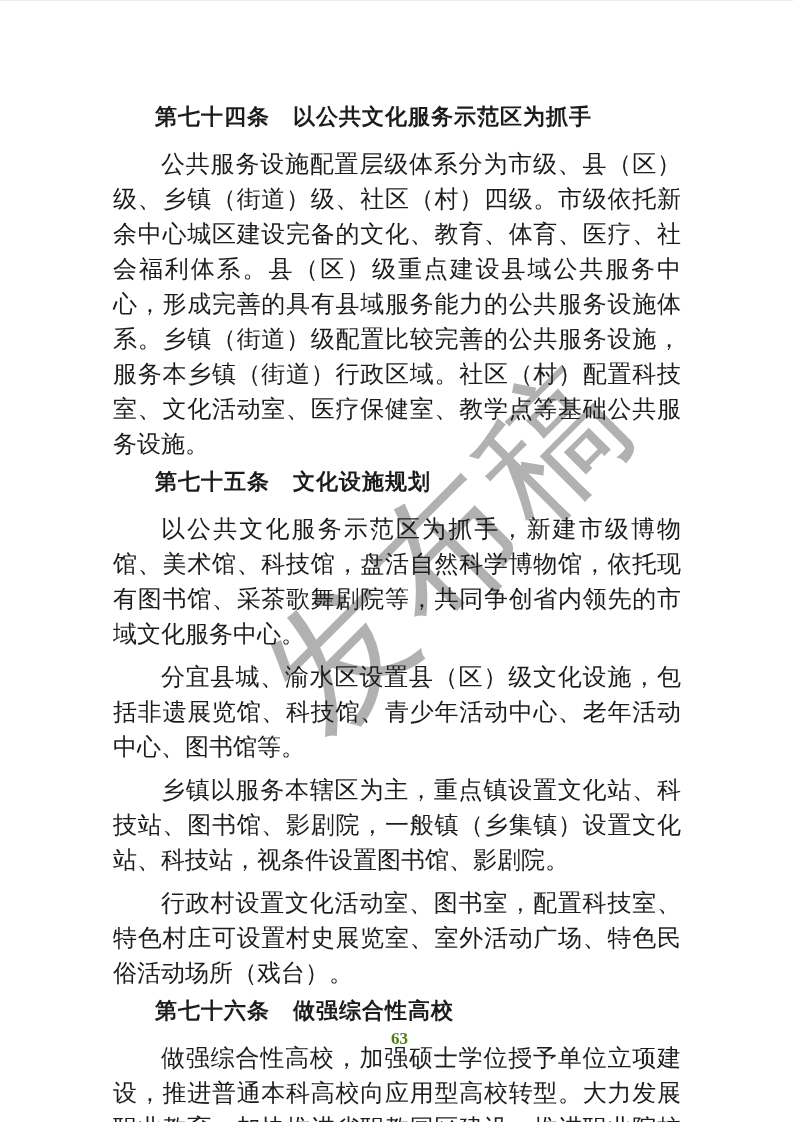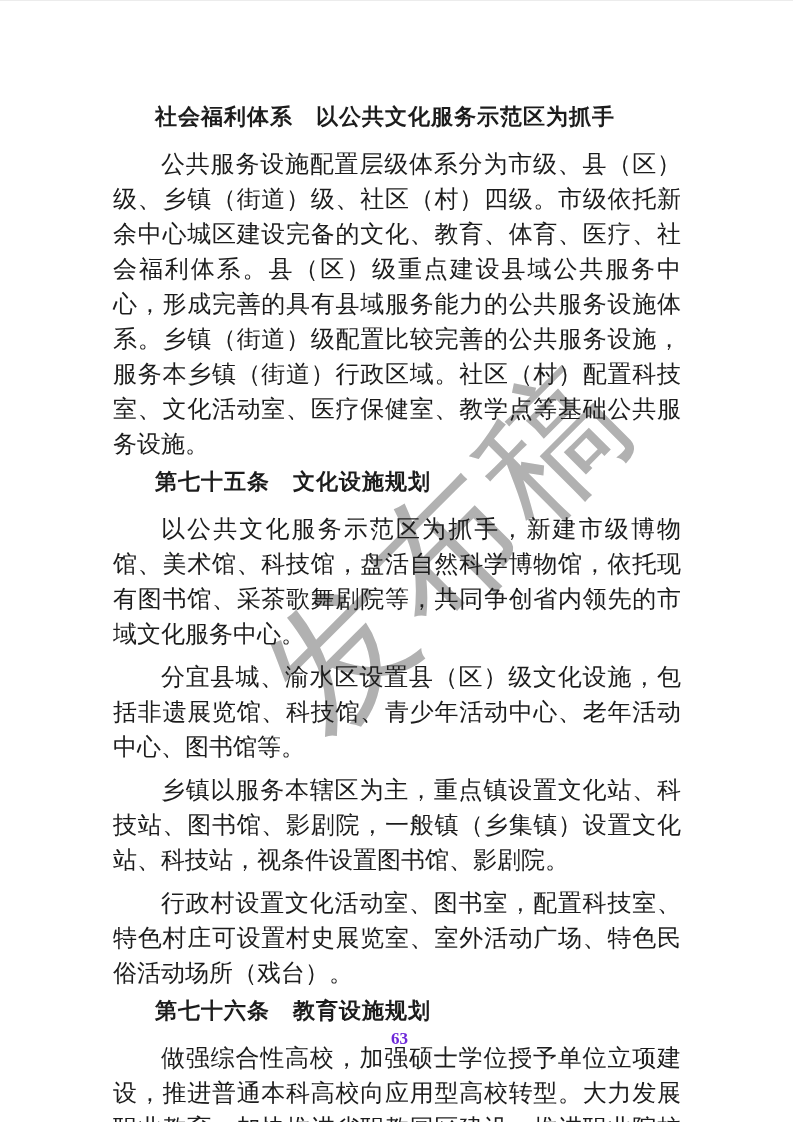--- a/index.html
+++ b/index.html
@@ -65,53 +65,53 @@
   }
   .page-number {
     position: absolute;
     left: 6px;
     right: 0;
     top: 1028px;
     text-align: center;
     font-family: "Liberation Serif", "DejaVu Serif", serif;
     font-size: 17px;
     font-weight: bold;
-    color: #6d28d9;
+    color: #4d7c0f;
     z-index: 1;
   }
 </style>
 </head>
 <body>
 
 <div class="page">
 
   <div class="watermark">发布稿</div>
 
   <main class="content">
 
     <section>
       <h2 class="article-heading">
-        <span class="article-no">社会福利体系</span><span class="article-title">以公共文化服务示范区为抓手</span>
+        <span class="article-no">第七十四条</span><span class="article-title">以公共文化服务示范区为抓手</span>
       </h2>
       <p class="para">公共服务设施配置层级体系分为市级、县（区）级、乡镇（街道）级、社区（村）四级。市级依托新余中心城区建设完备的文化、教育、体育、医疗、社会福利体系。县（区）级重点建设县域公共服务中心，形成完善的具有县域服务能力的公共服务设施体系。乡镇（街道）级配置比较完善的公共服务设施，服务本乡镇（街道）行政区域。社区（村）配置科技室、文化活动室、医疗保健室、教学点等基础公共服务设施。</p>
     </section>
 
     <section>
       <h2 class="article-heading">
         <span class="article-no">第七十五条</span><span class="article-title">文化设施规划</span>
       </h2>
       <p class="para">以公共文化服务示范区为抓手，新建市级博物馆、美术馆、科技馆，盘活自然科学博物馆，依托现有图书馆、采茶歌舞剧院等，共同争创省内领先的市域文化服务中心。</p>
       <p class="para">分宜县城、渝水区设置县（区）级文化设施，包括非遗展览馆、科技馆、青少年活动中心、老年活动中心、图书馆等。</p>
       <p class="para">乡镇以服务本辖区为主，重点镇设置文化站、科技站、图书馆、影剧院，一般镇（乡集镇）设置文化站、科技站，视条件设置图书馆、影剧院。</p>
       <p class="para">行政村设置文化活动室、图书室，配置科技室、特色村庄可设置村史展览室、室外活动广场、特色民俗活动场所（戏台）。</p>
     </section>
 
     <section>
       <h2 class="article-heading">
-        <span class="article-no">第七十六条</span><span class="article-title">教育设施规划</span>
+        <span class="article-no">第七十六条</span><span class="article-title">做强综合性高校</span>
       </h2>
       <p class="para">做强综合性高校，加强硕士学位授予单位立项建设，推进普通本科高校向应用型高校转型。大力发展职业教育，加快推进省职教园区建设，推进职业院校退城进园和引校入园，扩大职业教育规模，促进职教园区高质量发展，发展与锂电、钢铁、新材料</p>
     </section>
 
   </main>
 
   <footer class="page-number">63</footer>
 
 </div>
 

